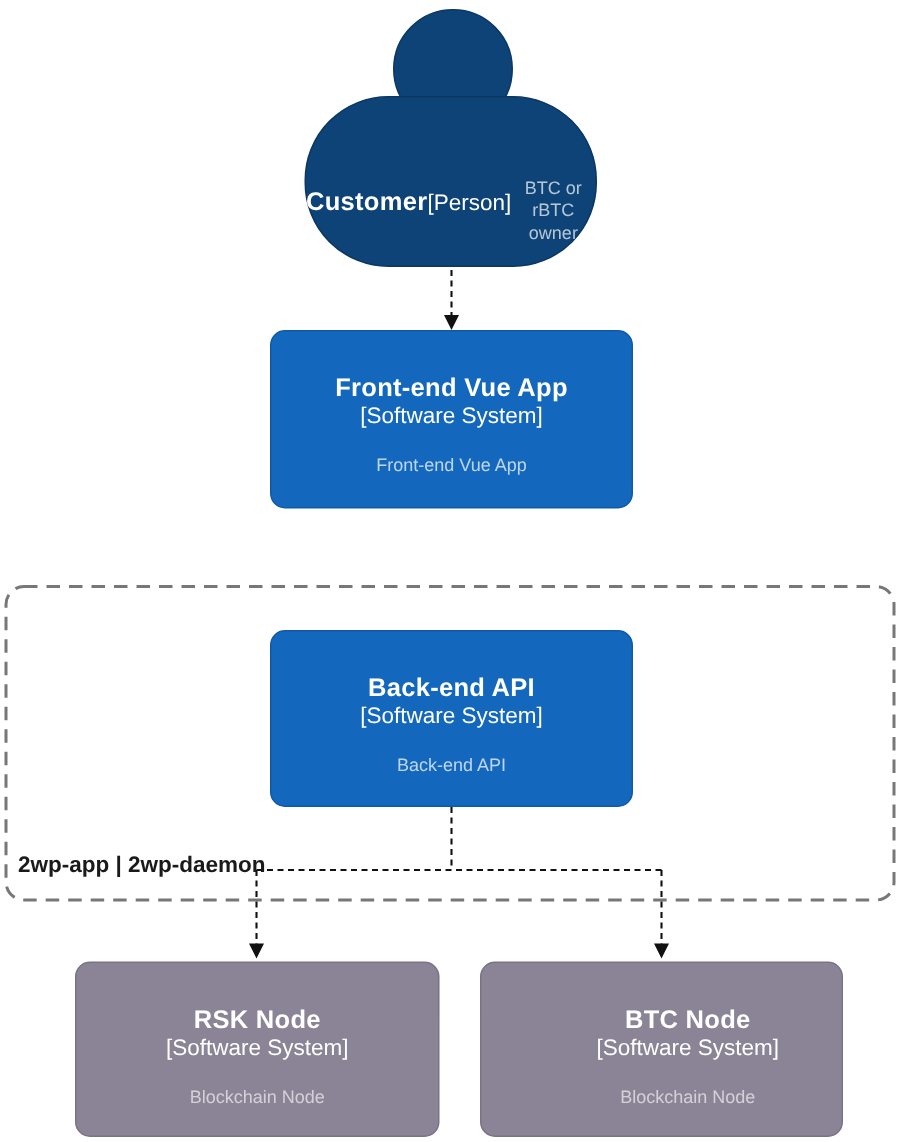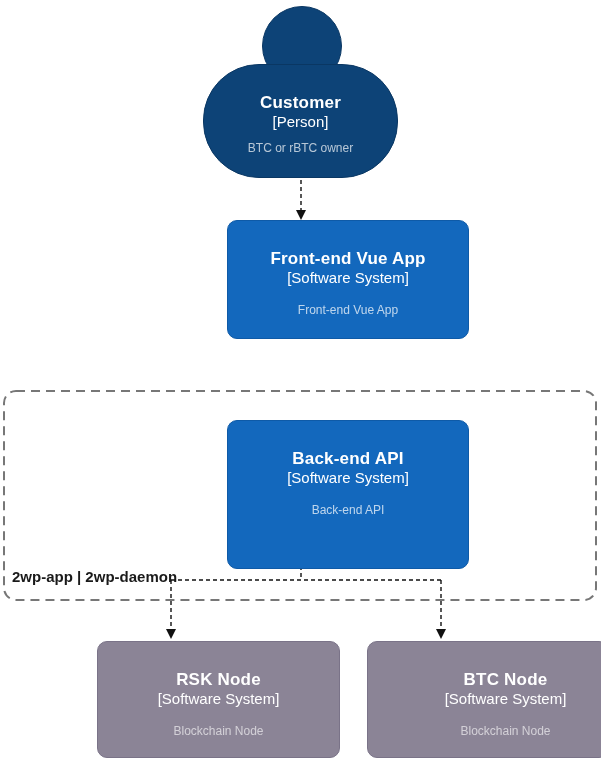--- a/index.html
+++ b/index.html
@@ -20,21 +20,20 @@
   .node {
     position: absolute;
     border-radius: 10px;
     box-sizing: border-box;
     display: flex;
     flex-direction: column;
     align-items: center;
     text-align: center;
     color: #ffffff;
     padding-top: 28px;
-    margin-left: 47px;
   }
   .node.blue {
     background: #1368bd;
     border: 1.5px solid #0e5aa7;
   }
   .node.gray {
     background: #8b8496;
     border: 1.5px solid #7a7388;
   }
   .node-title {
@@ -72,21 +71,21 @@
     position: absolute;
     left: 203px;
     top: 64px;
     width: 195px;
     height: 114px;
     border-radius: 56px;
     background: #0d4377;
     border: 1.5px solid #0a3763;
     box-sizing: border-box;
     display: flex;
-    flex-direction: column;
+    flex-direction: row;
     align-items: center;
     text-align: center;
     color: #ffffff;
     padding-top: 28px;
   }
   .person-body .node-desc { color: rgba(255,255,255,0.70); margin-top: 11px; }
 
   
   .boundary-label {
     position: absolute;
@@ -143,21 +142,21 @@
     <div class="node-meta">[Person]</div>
     <div class="node-desc">BTC or rBTC owner</div>
   </div>
 
   <div class="node blue" style="left:180px; top:220px; width:242px; height:119px;">
     <div class="node-title">Front-end Vue App</div>
     <div class="node-meta">[Software System]</div>
     <div class="node-desc">Front-end Vue App</div>
   </div>
 
-  <div class="node blue" style="left:180px; top:420px; width:242px; height:149px;">
+  <div class="node blue" style="left:180px; top:420px; width:242px; height:118px;">
     <div class="node-title">Back-end API</div>
     <div class="node-meta">[Software System]</div>
     <div class="node-desc">Back-end API</div>
   </div>
 
   <div class="boundary-label">
     <div class="boundary-title">2wp-app | 2wp-daemon</div>
   </div>
 
   <div class="node gray" style="left:50px; top:641px; width:243px; height:117px;">

